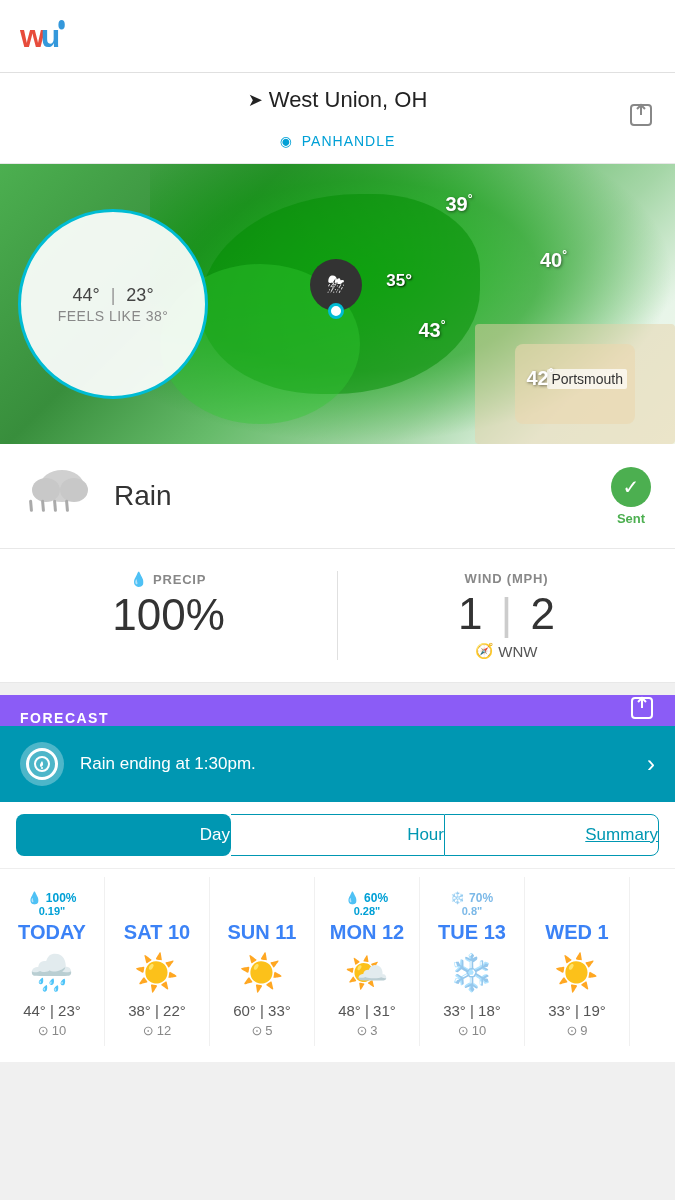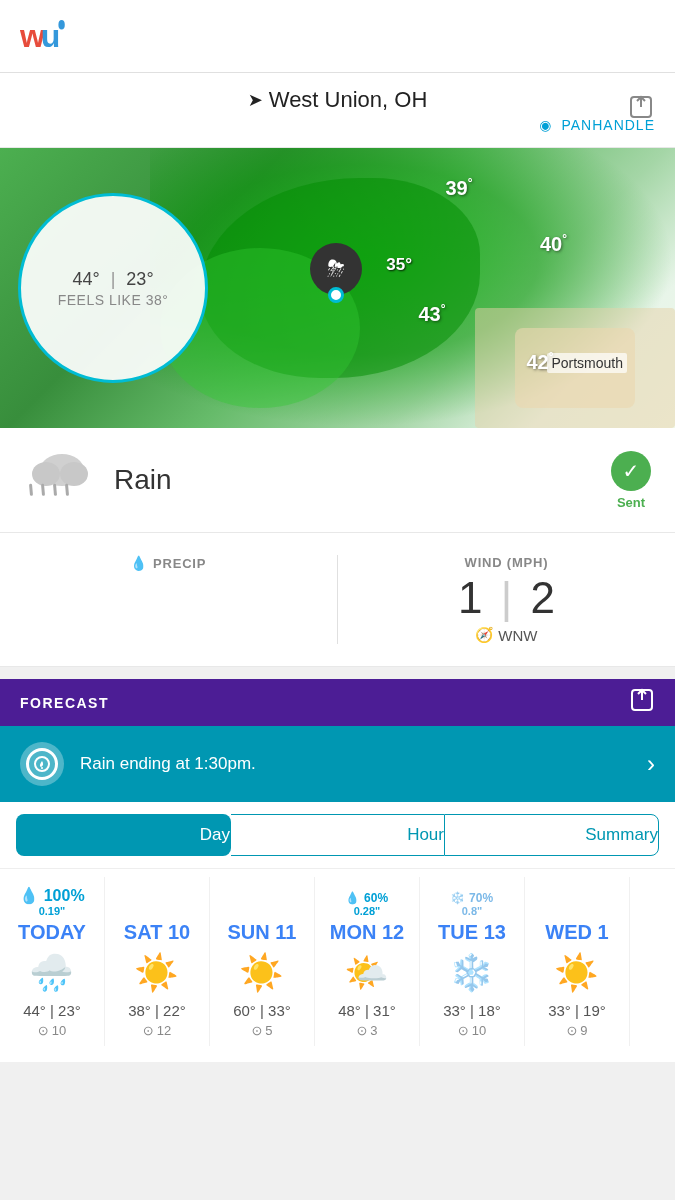--- a/index.html
+++ b/index.html
@@ -50,24 +50,23 @@
       font-weight: 500;
       color: #222;
       display: flex;
       align-items: center;
       justify-content: center;
       gap: 6px;
     }
     .station-name {
       color: #00a0d6;
       font-size: 14px;
-      margin-top: 4px;
+      margin-top: 20px;
       letter-spacing: 1px;
       font-weight: 500;
-      text-align: right;
     }
     .station-icon {
       margin-right: 4px;
     }
     .share-btn-location {
       position: absolute;
       right: 20px;
       top: 50%;
       transform: translateY(-50%);
       color: #555;
@@ -282,24 +281,24 @@
       color: #555;
       margin-top: 6px;
       display: flex;
       align-items: center;
       justify-content: center;
       gap: 4px;
     }
 
     
     .forecast-header {
-      background: #4c1d95;
-      padding: 8px 20px;
-      display: flex;
-      align-items: center;
+      background: #8b5cf6;
+      padding: 0 20px;
+      display: flex;
+      align-items: flex-end;
       justify-content: space-between;
     }
     .forecast-title {
       color: white;
       font-size: 14px;
       font-weight: 700;
       letter-spacing: 1.5px;
     }
     .forecast-share {
       color: white;
@@ -519,20 +518,21 @@
       <div class="sent-label">Sent</div>
     </div>
   </div>
 
   <div class="stats-row">
     <div class="stat-item">
       <div class="stat-label">
         <span class="drop-icon">💧</span>
         <span>PRECIP</span>
       </div>
+      <div class="stat-value">100%</div>
     </div>
     <div class="stat-item">
       <div class="stat-label">WIND (MPH)</div>
       <div class="stat-value">
         <span>1</span>
         <span class="pipe">|</span>
         <span>2</span>
       </div>
       <div class="stat-sub">
         <span>🧭</span>
@@ -565,28 +565,28 @@
         </svg>
       </div>
     </div>
     <div class="alert-text">Rain ending at 1:30pm.</div>
     <div class="alert-chevron">›</div>
   </div>
 
   <div class="forecast-tabs">
     <div class="tab-btn active">Day</div>
     <div class="tab-btn inactive" style="border-radius:0;border-left:none;border-right:none;">Hour</div>
-    <div class="tab-btn inactive" style="border-radius:0 8px 8px 0;">Summary</div>
+    <div class="tab-btn inactive" style="border-radius:0 8px 8px 0;text-decoration:underline;">Summary</div>
   </div>
 
   <div class="forecast-days">
 
     <div class="forecast-day">
       <div class="day-precip">
-        <span style="color:#00a0d6;font-size:16px;font-weight:700;">💧 100%</span>
+        <span style="color:#00a0d6;font-size:12px;font-weight:700;">💧 100%</span>
         <span style="color:#00a0d6;font-size:11px;">0.19"</span>
       </div>
       <div class="day-name">TODAY</div>
       <div class="day-icon">🌧️</div>
       <div class="day-temps">44° | 23°</div>
       <div class="day-wind">
         <span>⊙</span>
         <span>10</span>
       </div>
     </div>

